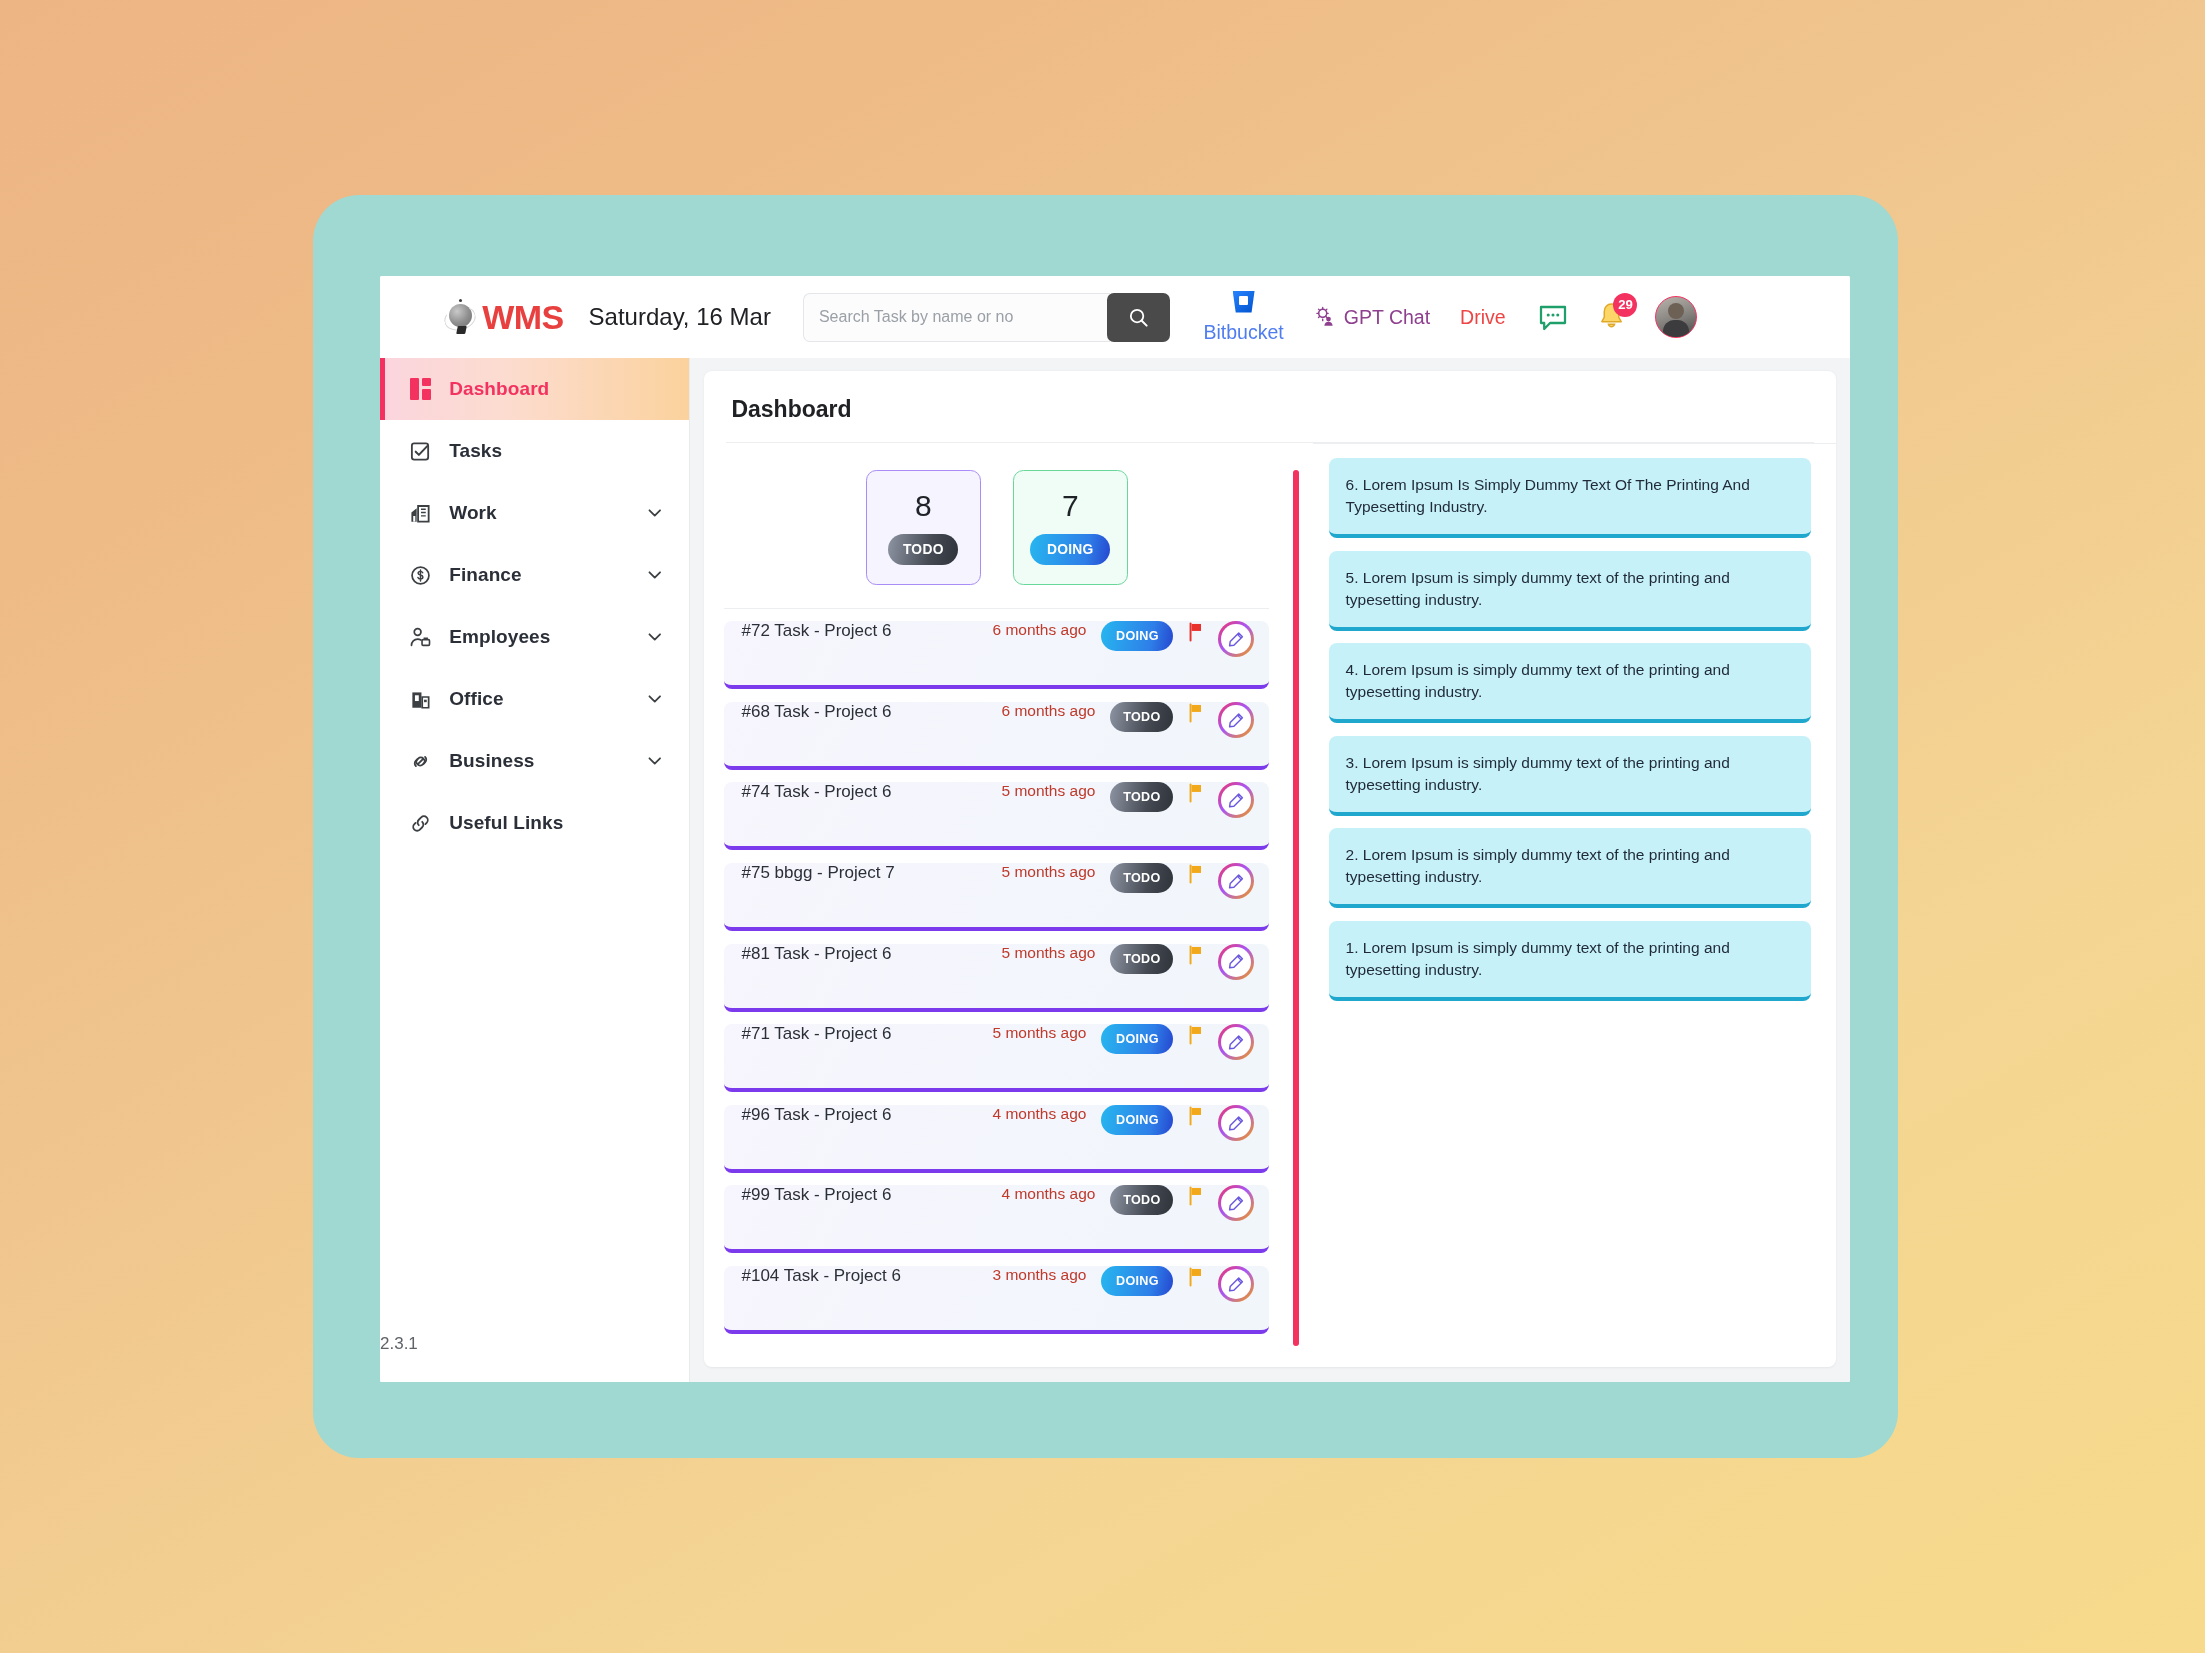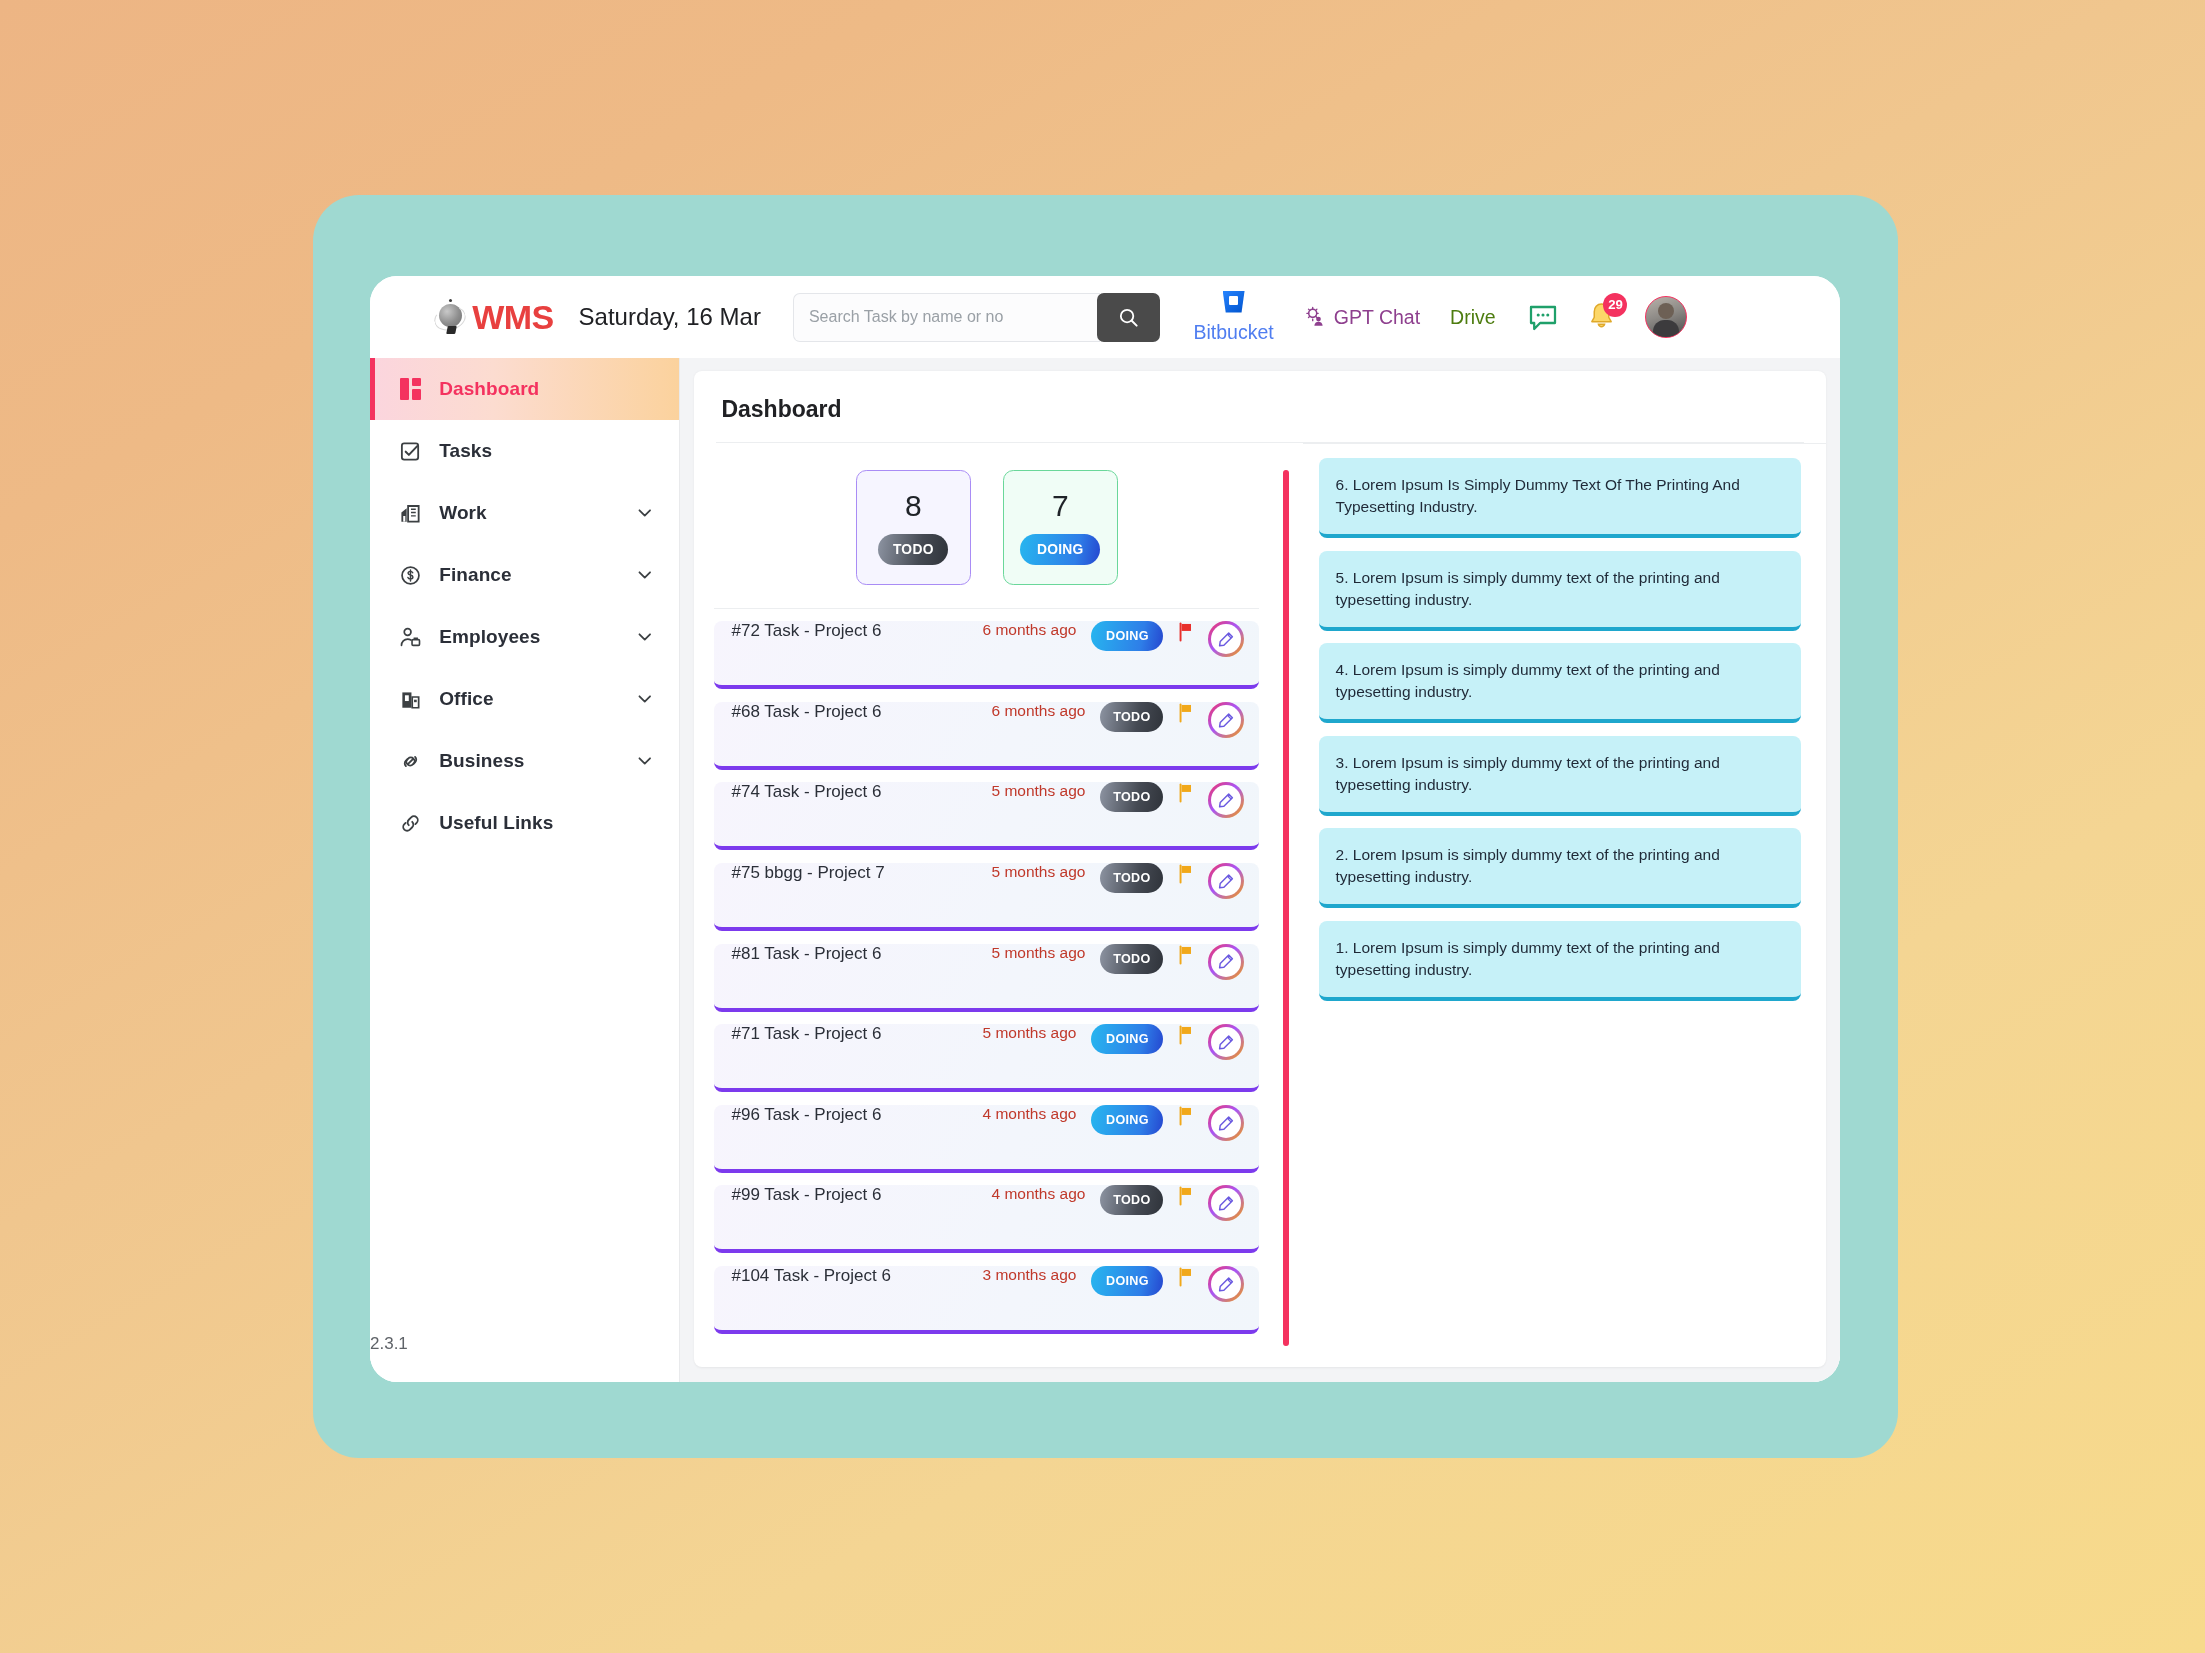--- a/index.html
+++ b/index.html
@@ -25,26 +25,26 @@
     top: 195px;
     width: 1585px;
     height: 1263px;
     background: #9fd9d1;
     border-radius: 46px;
   }
 
   
   .app-window {
     position: absolute;
-    left: 370px;
+    left: 380px;
     top: 276px;
     width: 1470px;
     height: 1106px;
     background: #ffffff;
-    border-radius: 27px;
+    border-radius: 2px;
     overflow: hidden;
     display: flex;
     flex-direction: column;
   }
 
   
   .topbar {
     height: 82px;
     flex: 0 0 82px;
     background: #ffffff;
@@ -107,21 +107,21 @@
     margin-left: -3.4px;
   }
 
   .hdr-links { display: flex; align-items: center; margin-left: 34px; gap: 30px; }
   .hdr-link {
     display: flex; align-items: center; gap: 8px;
     font-size: 19.5px; font-weight: 500; cursor: pointer; white-space: nowrap;
   }
   .hdr-link.bitbucket { color: #4f7df0; flex-direction: column; }
   .hdr-link.gptchat { color: #8e3f8e; }
-  .hdr-link.drive { color: #4d7c0f; }
+  .hdr-link.drive { color: #ef4444; }
 
   .bb-icon {
     width: 22px; height: 22px;
     background: linear-gradient(140deg, #2684ff 0%, #0052cc 100%);
     clip-path: polygon(0 0, 100% 0, 86% 100%, 14% 100%);
     position: relative; flex: 0 0 22px;
   }
   .bb-icon::after {
     content: ""; position: absolute; left: 6.3px; top: 5.7px;
     width: 9.2px; height: 8.6px; background: #ffffff; border-radius: 1.1px;

